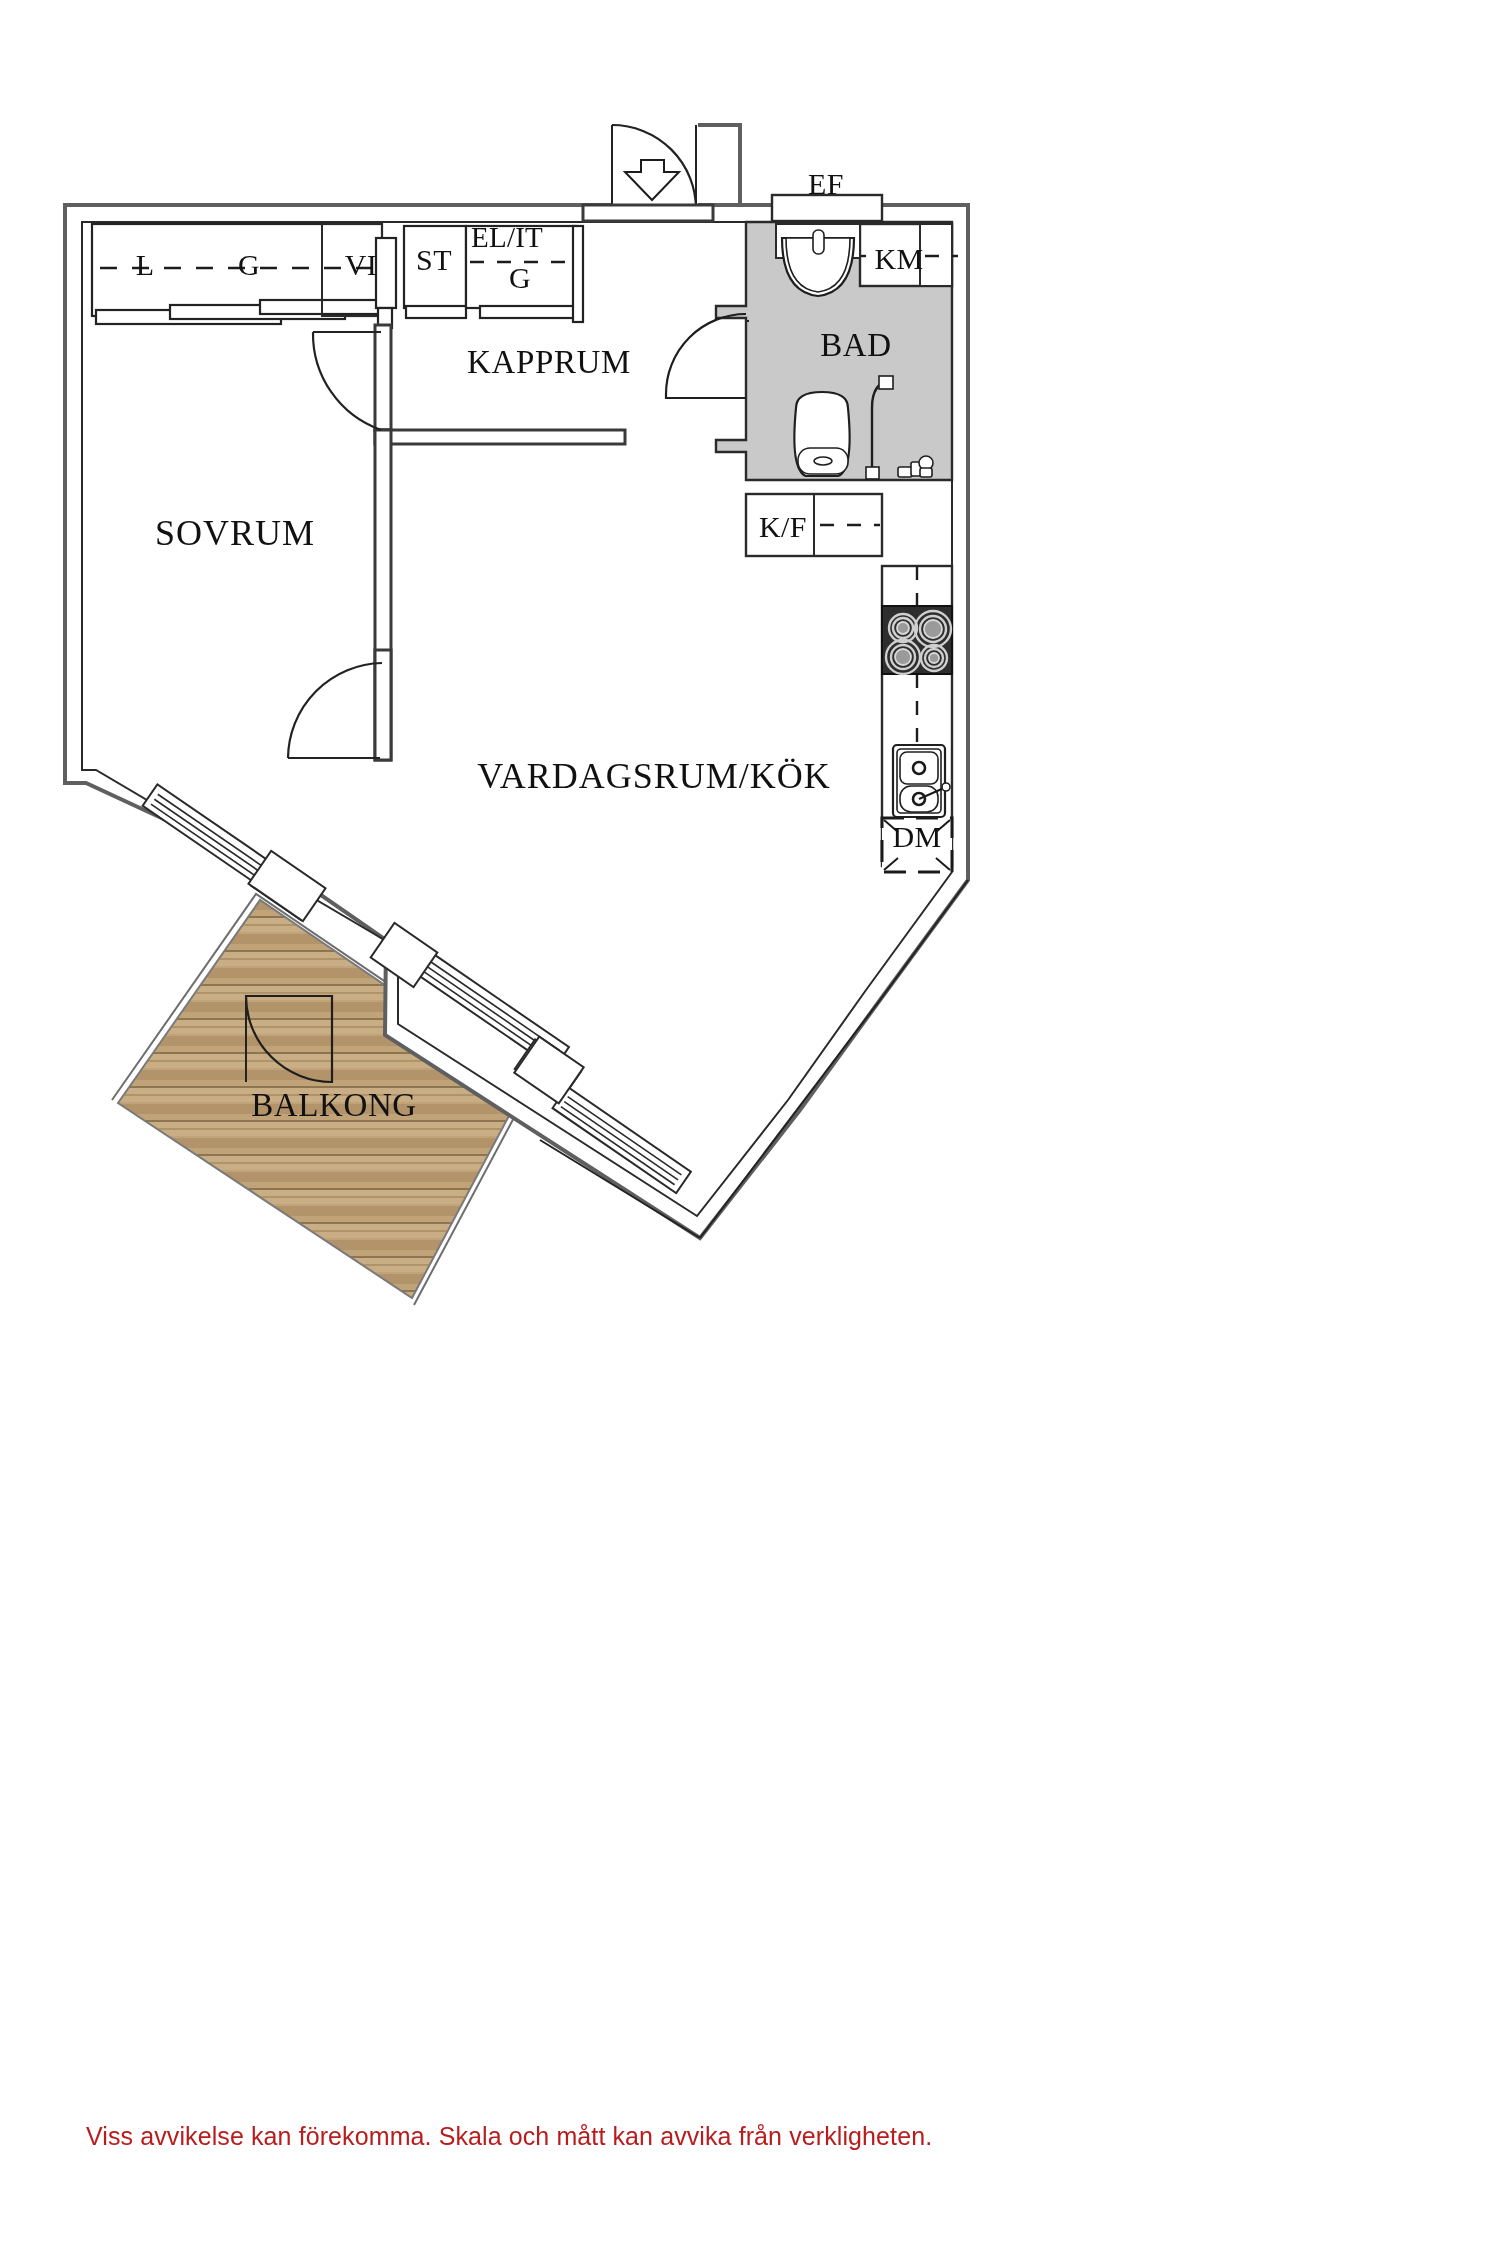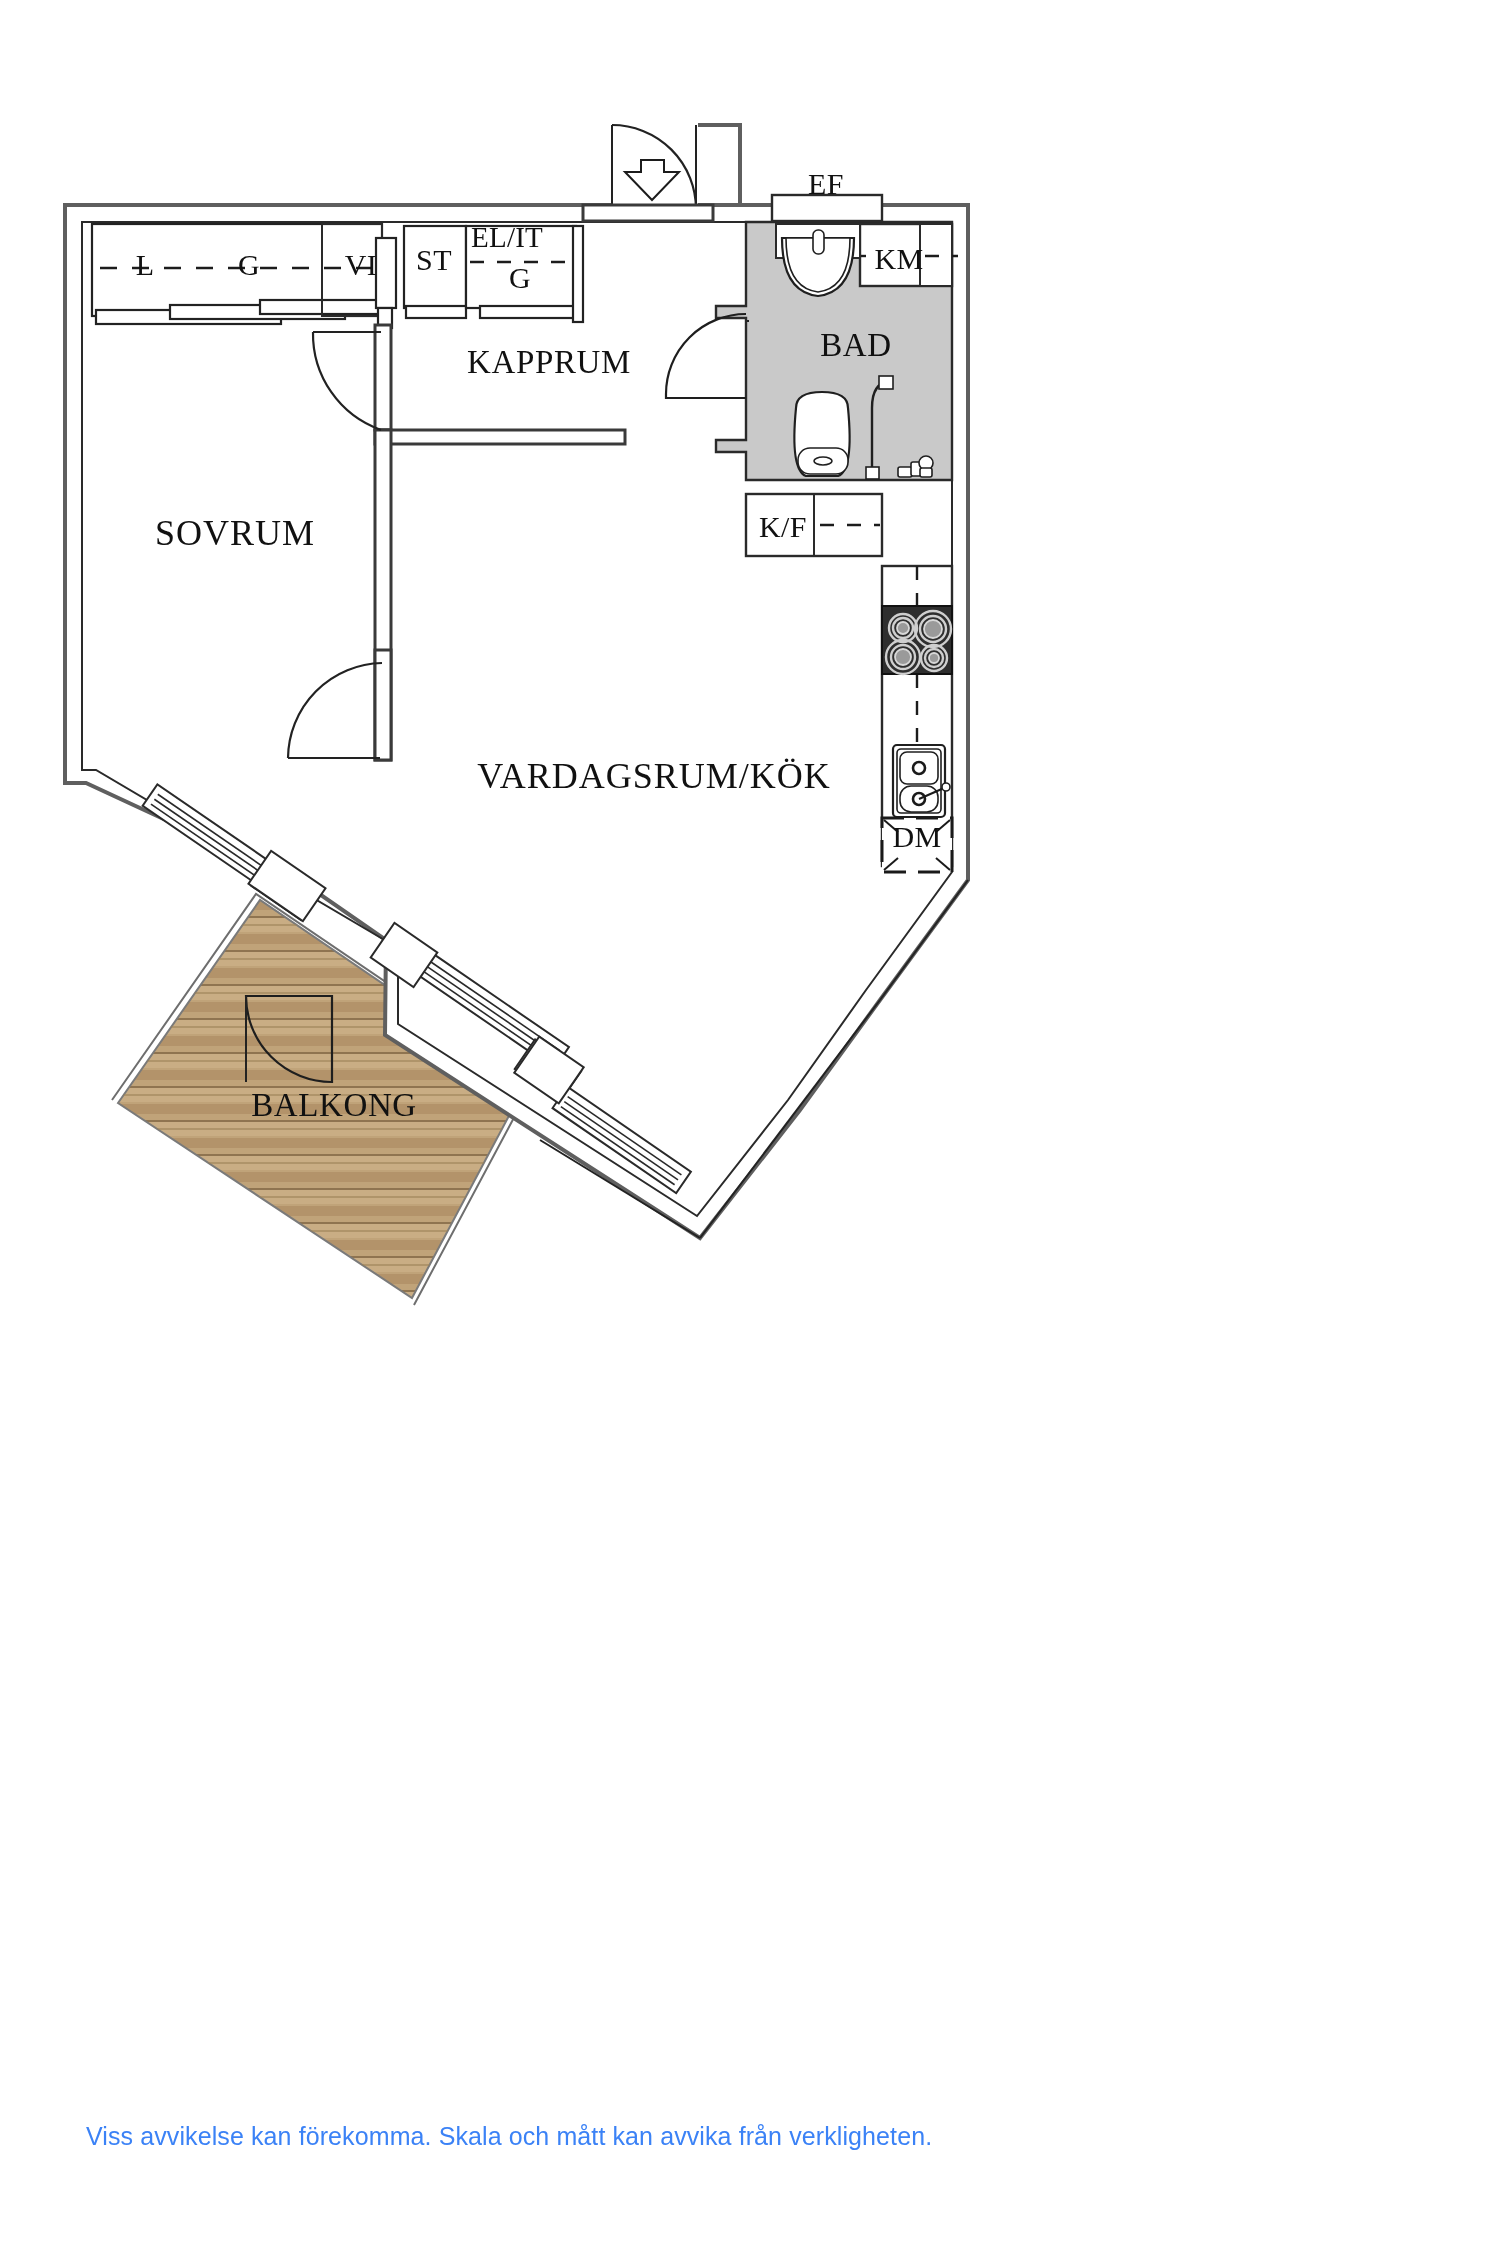--- a/index.html
+++ b/index.html
@@ -103,21 +103,21 @@
     fill: #9a9a9a;
     stroke: #d8d8d8;
     stroke-width: 1.8;
   }
   .caption {
     position: absolute;
     left: 86px;
     top: 2122px;
     font-family: "Liberation Sans", sans-serif;
     font-size: 25px;
-    color: #3b82f6;
+    color: #b91c1c;
     letter-spacing: 0.1px;
     white-space: nowrap;
   }
 </style>
 </head>
 <body>
 
 <div id="plan-root">
 
   <svg id="floorplan-svg" viewBox="0 0 1500 2250">

